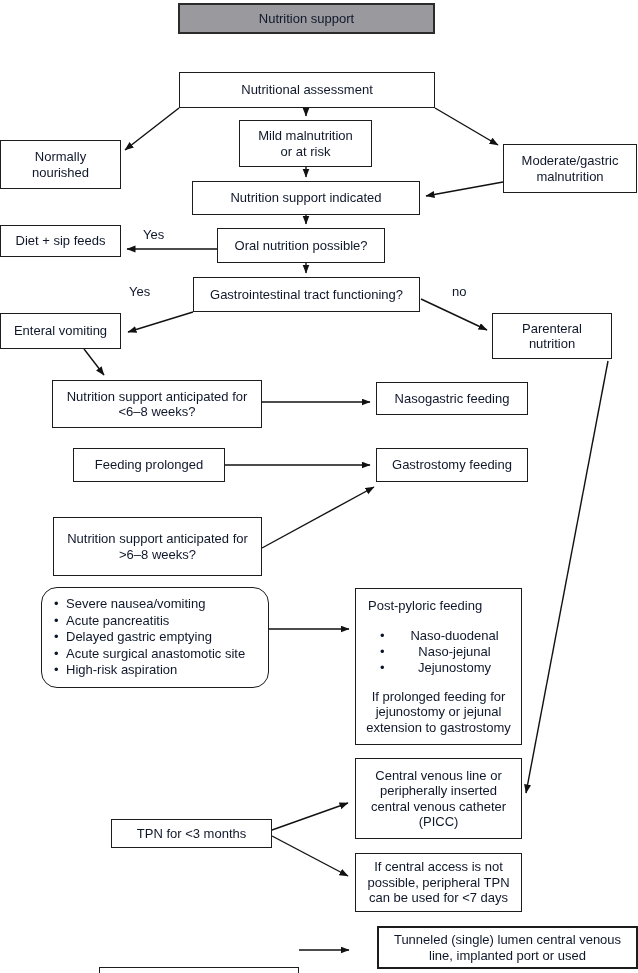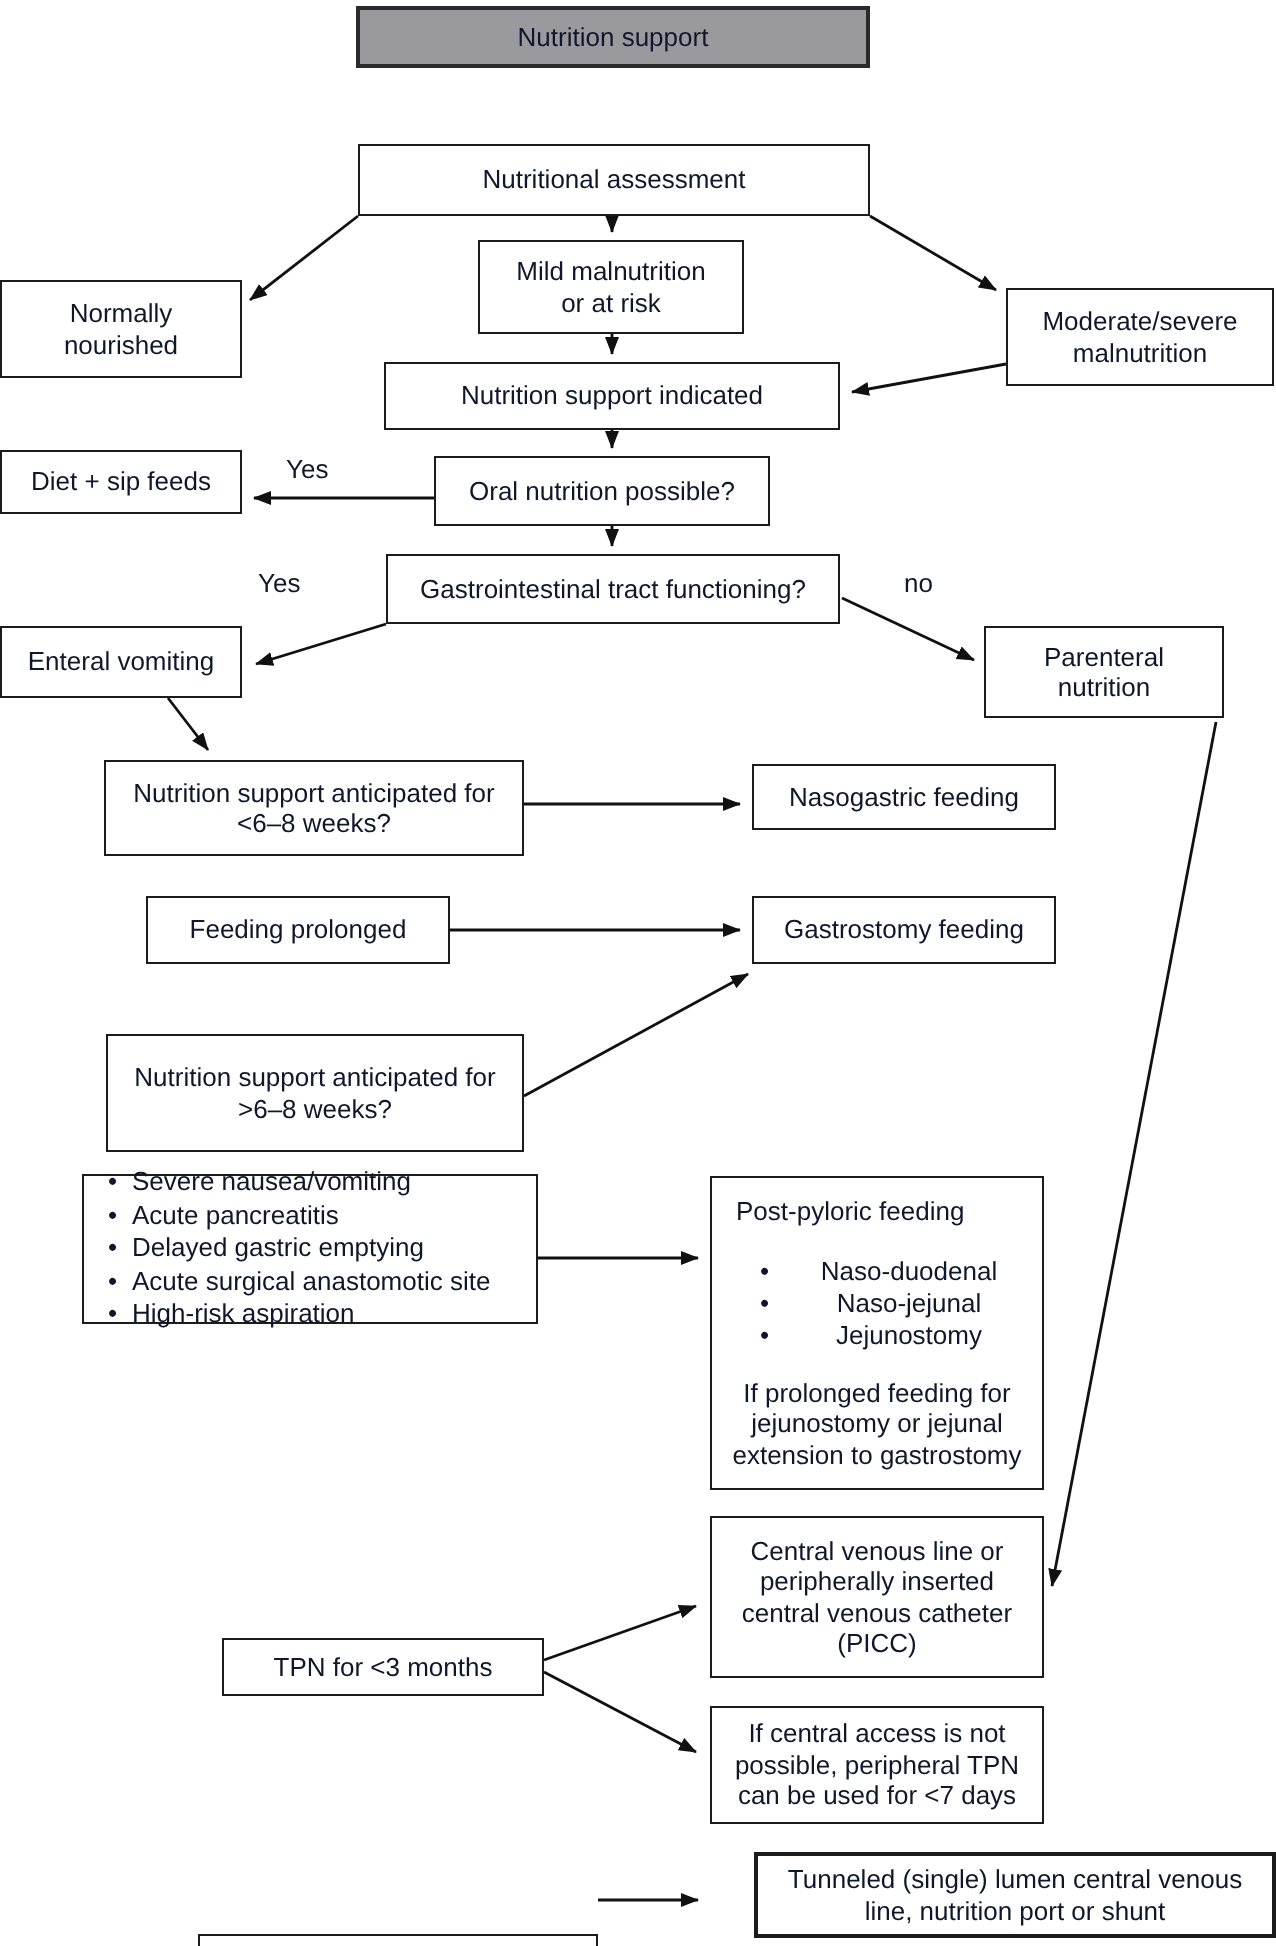--- a/index.html
+++ b/index.html
@@ -74,21 +74,21 @@
     <span>Mild malnutrition</span>
     <span>or at risk</span>
   </div>
 
   <div class="box" style="left:0px;top:140px;width:121px;height:49px;">
     <span>Normally</span>
     <span>nourished</span>
   </div>
 
   <div class="box" style="left:503px;top:144px;width:134px;height:49px;">
-    <span>Moderate/severe</span>
+    <span>Moderate/gastric</span>
     <span>malnutrition</span>
   </div>
 
   <div class="box" style="left:192px;top:181px;width:228px;height:34px;">
     <span>Nutrition support indicated</span>
   </div>
 
   <div class="box" style="left:0px;top:225px;width:121px;height:32px;">
     <span>Diet + sip feeds</span>
   </div>
@@ -130,21 +130,21 @@
 
   <div class="box" style="left:376px;top:448px;width:152px;height:34px;">
     <span>Gastrostomy feeding</span>
   </div>
 
   <div class="box" style="left:53px;top:517px;width:209px;height:59px;">
     <span>Nutrition support anticipated for</span>
     <span>&gt;6–8 weeks?</span>
   </div>
 
-  <div class="box list-box" style="left:41px;top:587px;width:228px;height:75px;">
+  <div class="box list-box" style="left:41px;top:587px;width:228px;height:101px;border-radius:16px;">
     <ul class="bullets">
       <li>Severe nausea/vomiting</li>
       <li>Acute pancreatitis</li>
       <li>Delayed gastric emptying</li>
       <li>Acute surgical anastomotic site</li>
       <li>High-risk aspiration</li>
     </ul>
   </div>
 
   <div class="box pp-box" style="left:355px;top:588px;width:167px;height:157px;">
@@ -177,16 +177,16 @@
     <span>possible, peripheral TPN</span>
     <span>can be used for &lt;7 days</span>
   </div>
 
   <div class="box" style="left:99px;top:936px;width:200px;height:29px;margin-top:31px;">
     <span>TPN for &gt;3 months (at home)</span>
   </div>
 
   <div class="box thick" style="left:355px;top:926px;width:261px;height:43px;">
     <span>Tunneled (single) lumen central venous</span>
-    <span>line, nutrition port or shunt</span>
+    <span>line, implanted port or used</span>
   </div>
 
 </div>
 
 </body></html>

